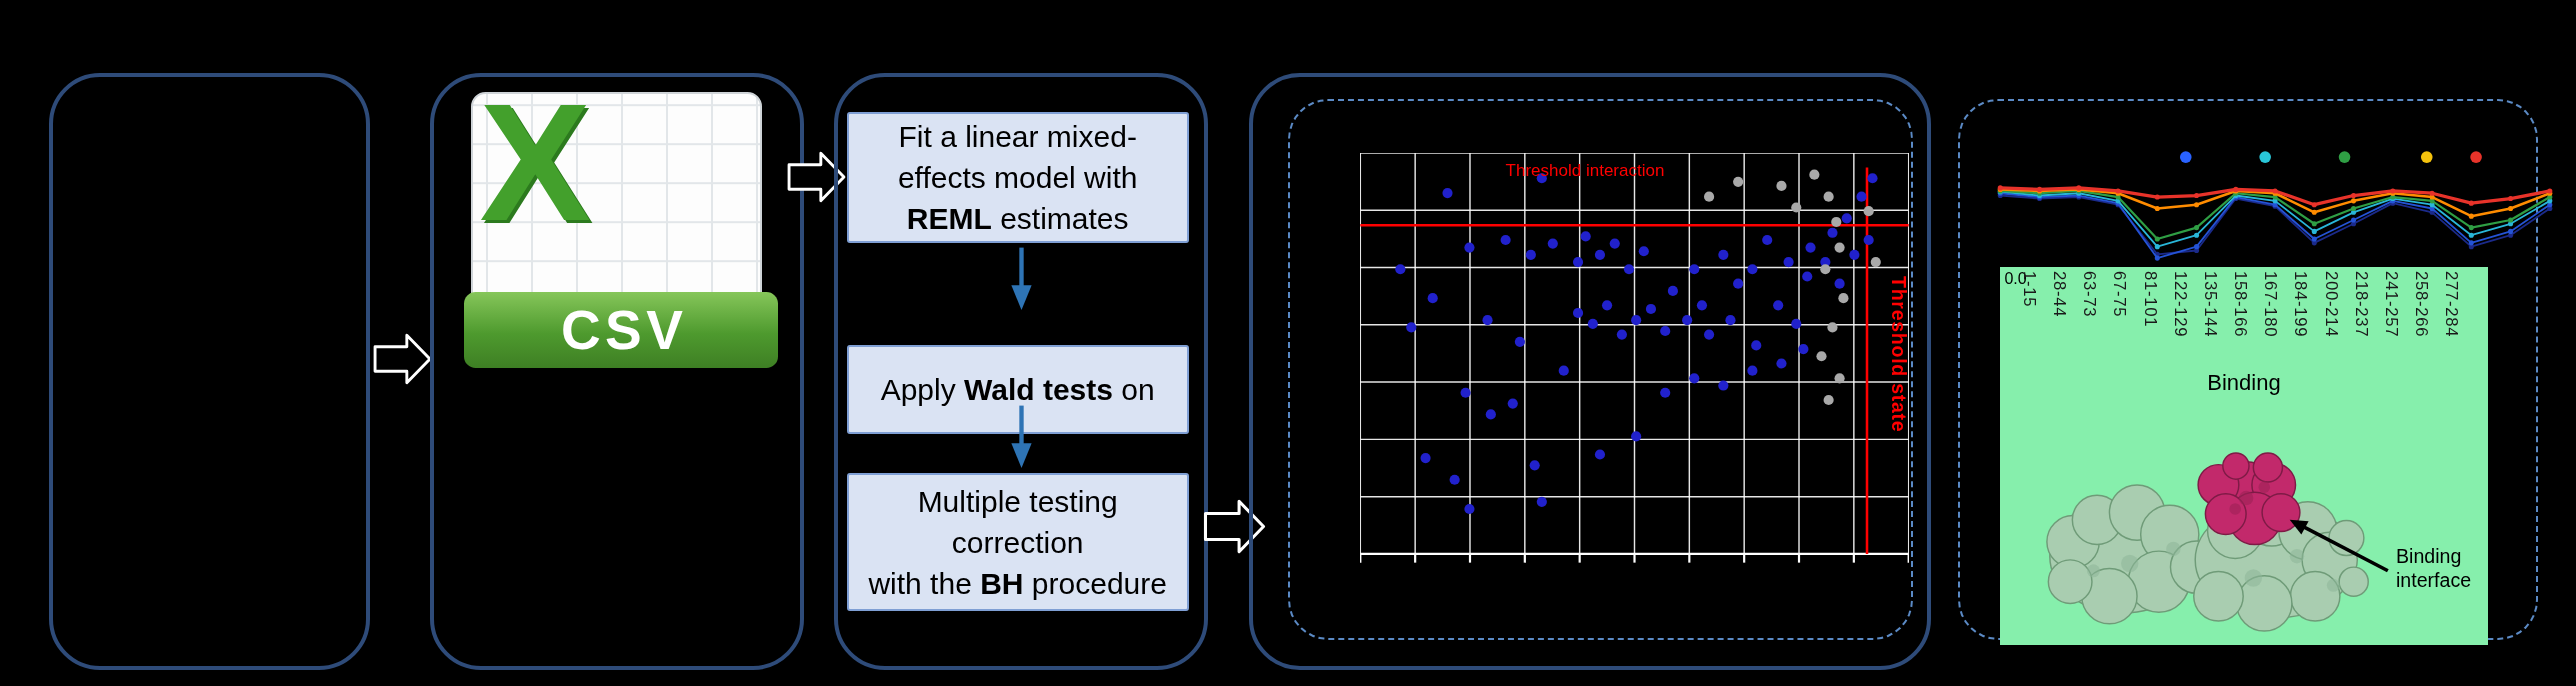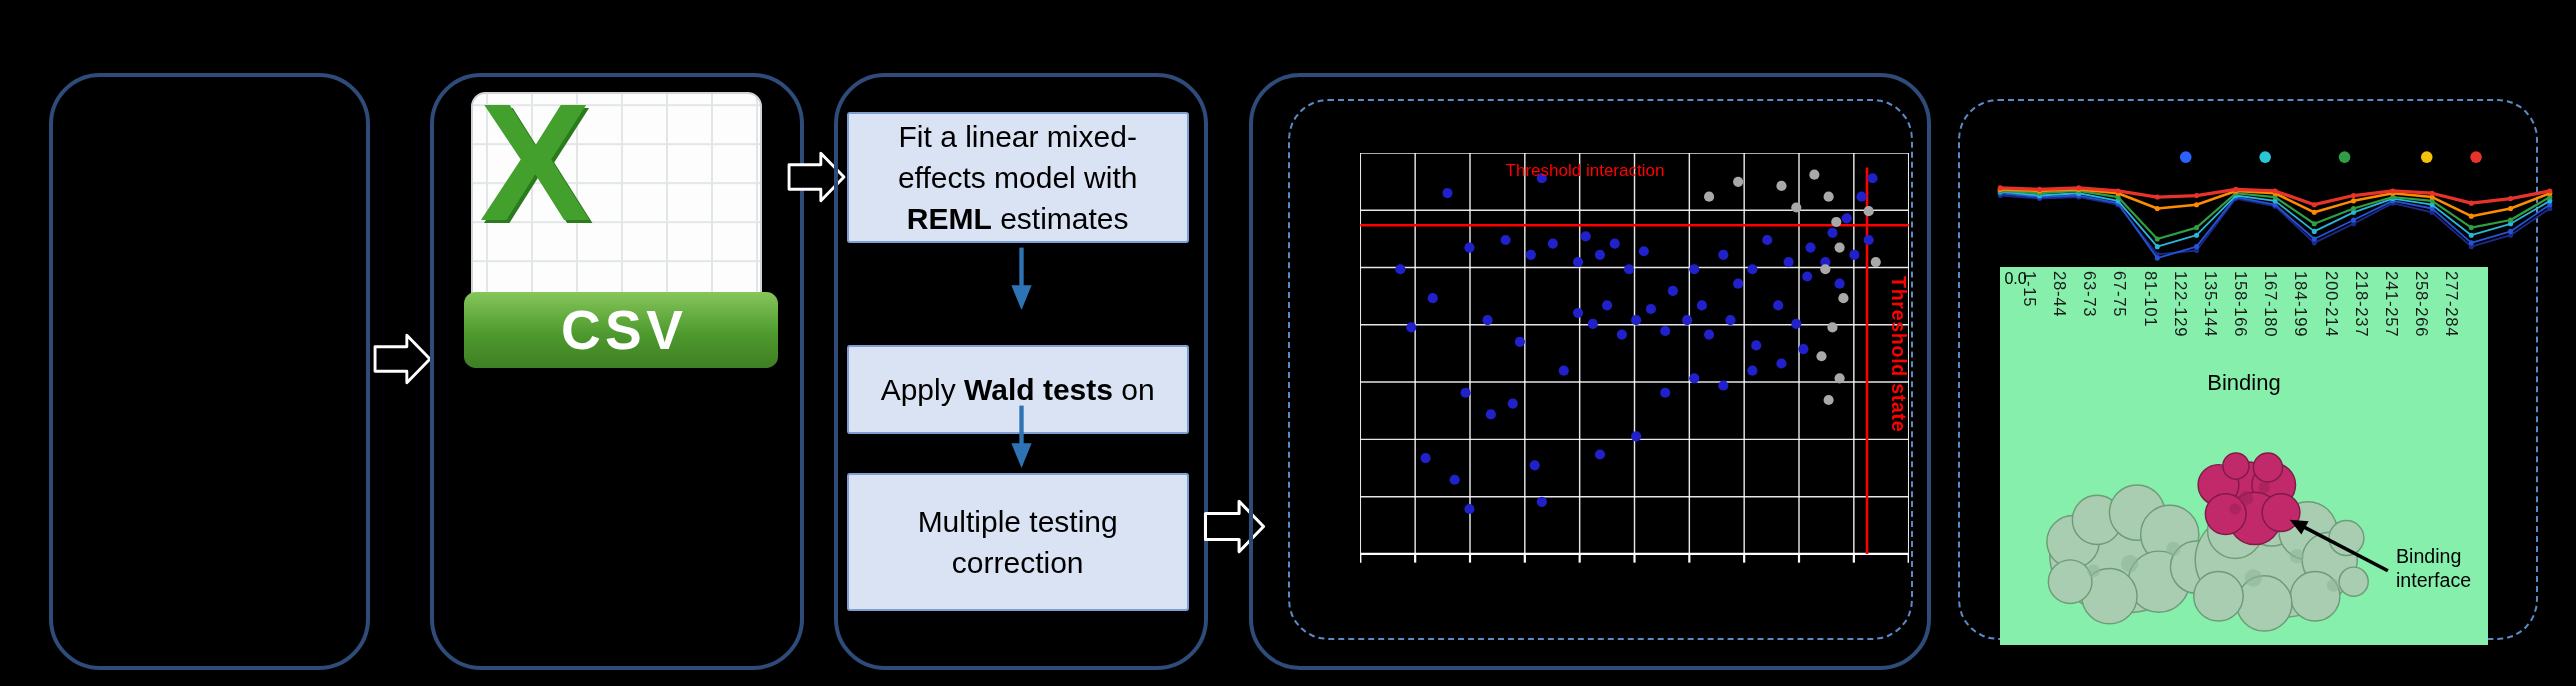--- a/index.html
+++ b/index.html
@@ -81,20 +81,21 @@
     <div class="step-box" id="sb2">
       <div><span>Apply </span><b>Wald tests</b><span> on</span></div>
     </div>
     <svg class="down-arrow" id="da2" viewBox="0 0 40 92">
       <line x1="20" y1="2" x2="20" y2="58" stroke="#2e74b5" stroke-width="6"></line>
       <polygon points="6,54 34,54 20,88" fill="#2e74b5"></polygon>
     </svg>
     <div class="step-box" id="sb3">
       <div><span>Multiple testing</span></div>
       <div><span>correction</span></div>
+      <div><span>with the </span><b>BH</b><span> procedure</span></div>
     </div>
   </div>
 
   <svg class="flow-arrow" style="left:1201px;top:499px;width:67px;height:55px" viewBox="0 0 80 72">
     <polygon points="2,19 46,19 46,3 78,36 46,69 46,53 2,53" fill="#000" stroke="#fff" stroke-width="4" stroke-linejoin="round"></polygon>
   </svg>
 
   <div class="panel" id="p4"></div>
   <div class="dashed" id="d4"></div>
   <svg id="scatter-svg" viewBox="0 0 755 570">

